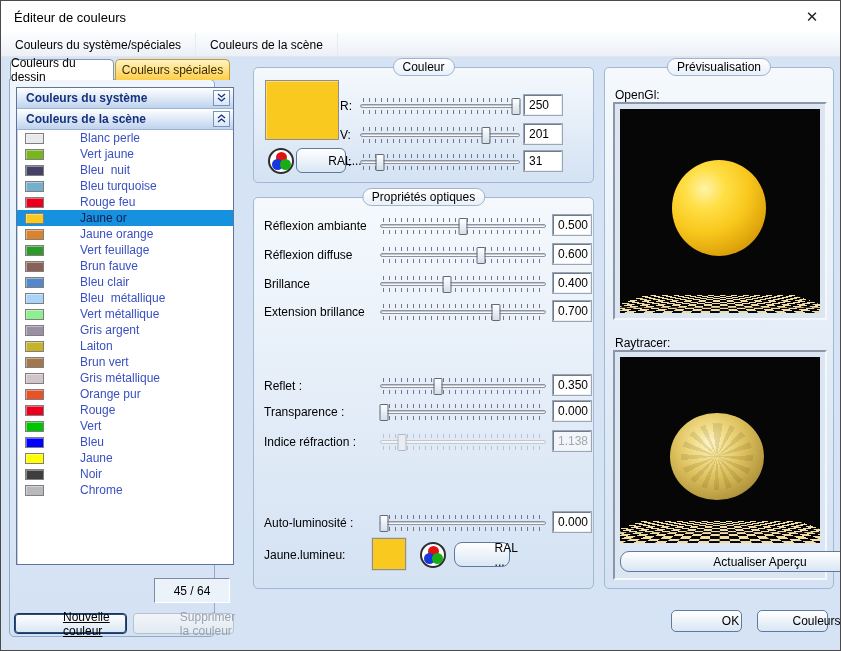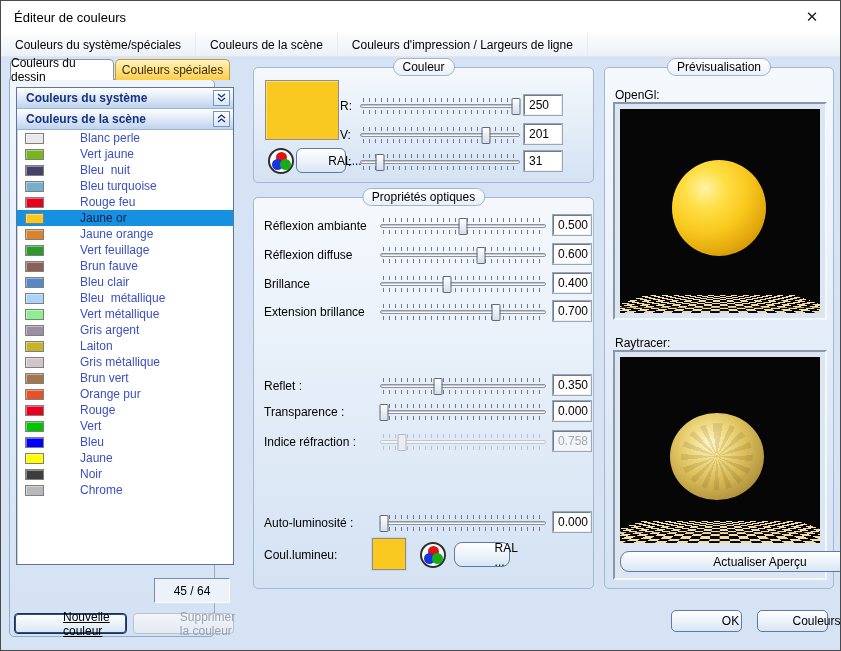--- a/index.html
+++ b/index.html
@@ -163,21 +163,20 @@
 <div class="window">
 
   <div class="titlebar">
     <span class="title">Éditeur de couleurs</span>
     <span class="close-btn">✕</span>
   </div>
 
   <div class="tabstrip">
     <div class="main-tab">Couleurs du système/spéciales</div>
     <div class="main-tab">Couleurs de la scène</div>
-    <div class="main-tab">Couleurs d'impression / Largeurs de ligne</div>
   </div>
 
   <div class="subtab active">Couleurs du dessin</div>
   <div class="subtab special">Couleurs spéciales</div>
 
   <div class="left-panel">
     <div class="color-list">
       <div class="list-header">
         <span>Couleurs du système</span>
         <span class="chevron-btn">
@@ -245,26 +244,26 @@
         </div>
         <div class="color-item" data-selected="false">
           <span class="item-swatch" style="background: rgb(155, 143, 165);"></span>
           <span class="item-label">Gris argent</span>
         </div>
         <div class="color-item" data-selected="false">
           <span class="item-swatch" style="background: rgb(199, 179, 42);"></span>
           <span class="item-label">Laiton</span>
         </div>
         <div class="color-item" data-selected="false">
+          <span class="item-swatch" style="background: rgb(163, 118, 77);"></span>
+          <span class="item-label">Brun vert</span>
+        </div>
+        <div class="color-item" data-selected="false">
           <span class="item-swatch" style="background: rgb(210, 197, 201);"></span>
           <span class="item-label">Gris métallique</span>
-        </div>
-        <div class="color-item" data-selected="false">
-          <span class="item-swatch" style="background: rgb(163, 118, 77);"></span>
-          <span class="item-label">Brun vert</span>
         </div>
         <div class="color-item" data-selected="false">
           <span class="item-swatch" style="background: rgb(231, 82, 41);"></span>
           <span class="item-label">Orange pur</span>
         </div>
         <div class="color-item" data-selected="false">
           <span class="item-swatch" style="background: rgb(232, 0, 30);"></span>
           <span class="item-label">Rouge</span>
         </div>
         <div class="color-item" data-selected="false">
@@ -419,37 +418,37 @@
 
     <div class="opt-row" style="top:231px">
       <span class="opt-label">Indice réfraction :</span>
       <div class="slider disabled-slider">
         <div class="ticks"></div>
         <div class="track">
           <div class="thumb" style="left: 13%;"></div>
         </div>
         <div class="ticks"></div>
       </div>
-      <div class="value-box disabled">0.758</div>
+      <div class="value-box disabled">1.138</div>
     </div>
 
     <div class="opt-row" style="top:312px">
       <span class="opt-label">Auto-luminosité :</span>
       <div class="slider">
         <div class="ticks"></div>
         <div class="track">
           <div class="thumb" style="left: 2%;"></div>
         </div>
         <div class="ticks"></div>
       </div>
       <div class="value-box">0.000</div>
     </div>
 
     <div class="lum-row">
-      <span class="lum-label">Coul.lumineu:</span>
+      <span class="lum-label">Jaune.lumineu:</span>
       <div class="lum-swatch" style="background: rgb(250, 201, 31);"></div>
       <div class="wheel-btn">
         <span class="dot r"></span>
         <span class="dot b"></span>
         <span class="dot g"></span>
       </div>
       <div class="btn ral-btn-2">RAL ...</div>
     </div>
   </div>
 

